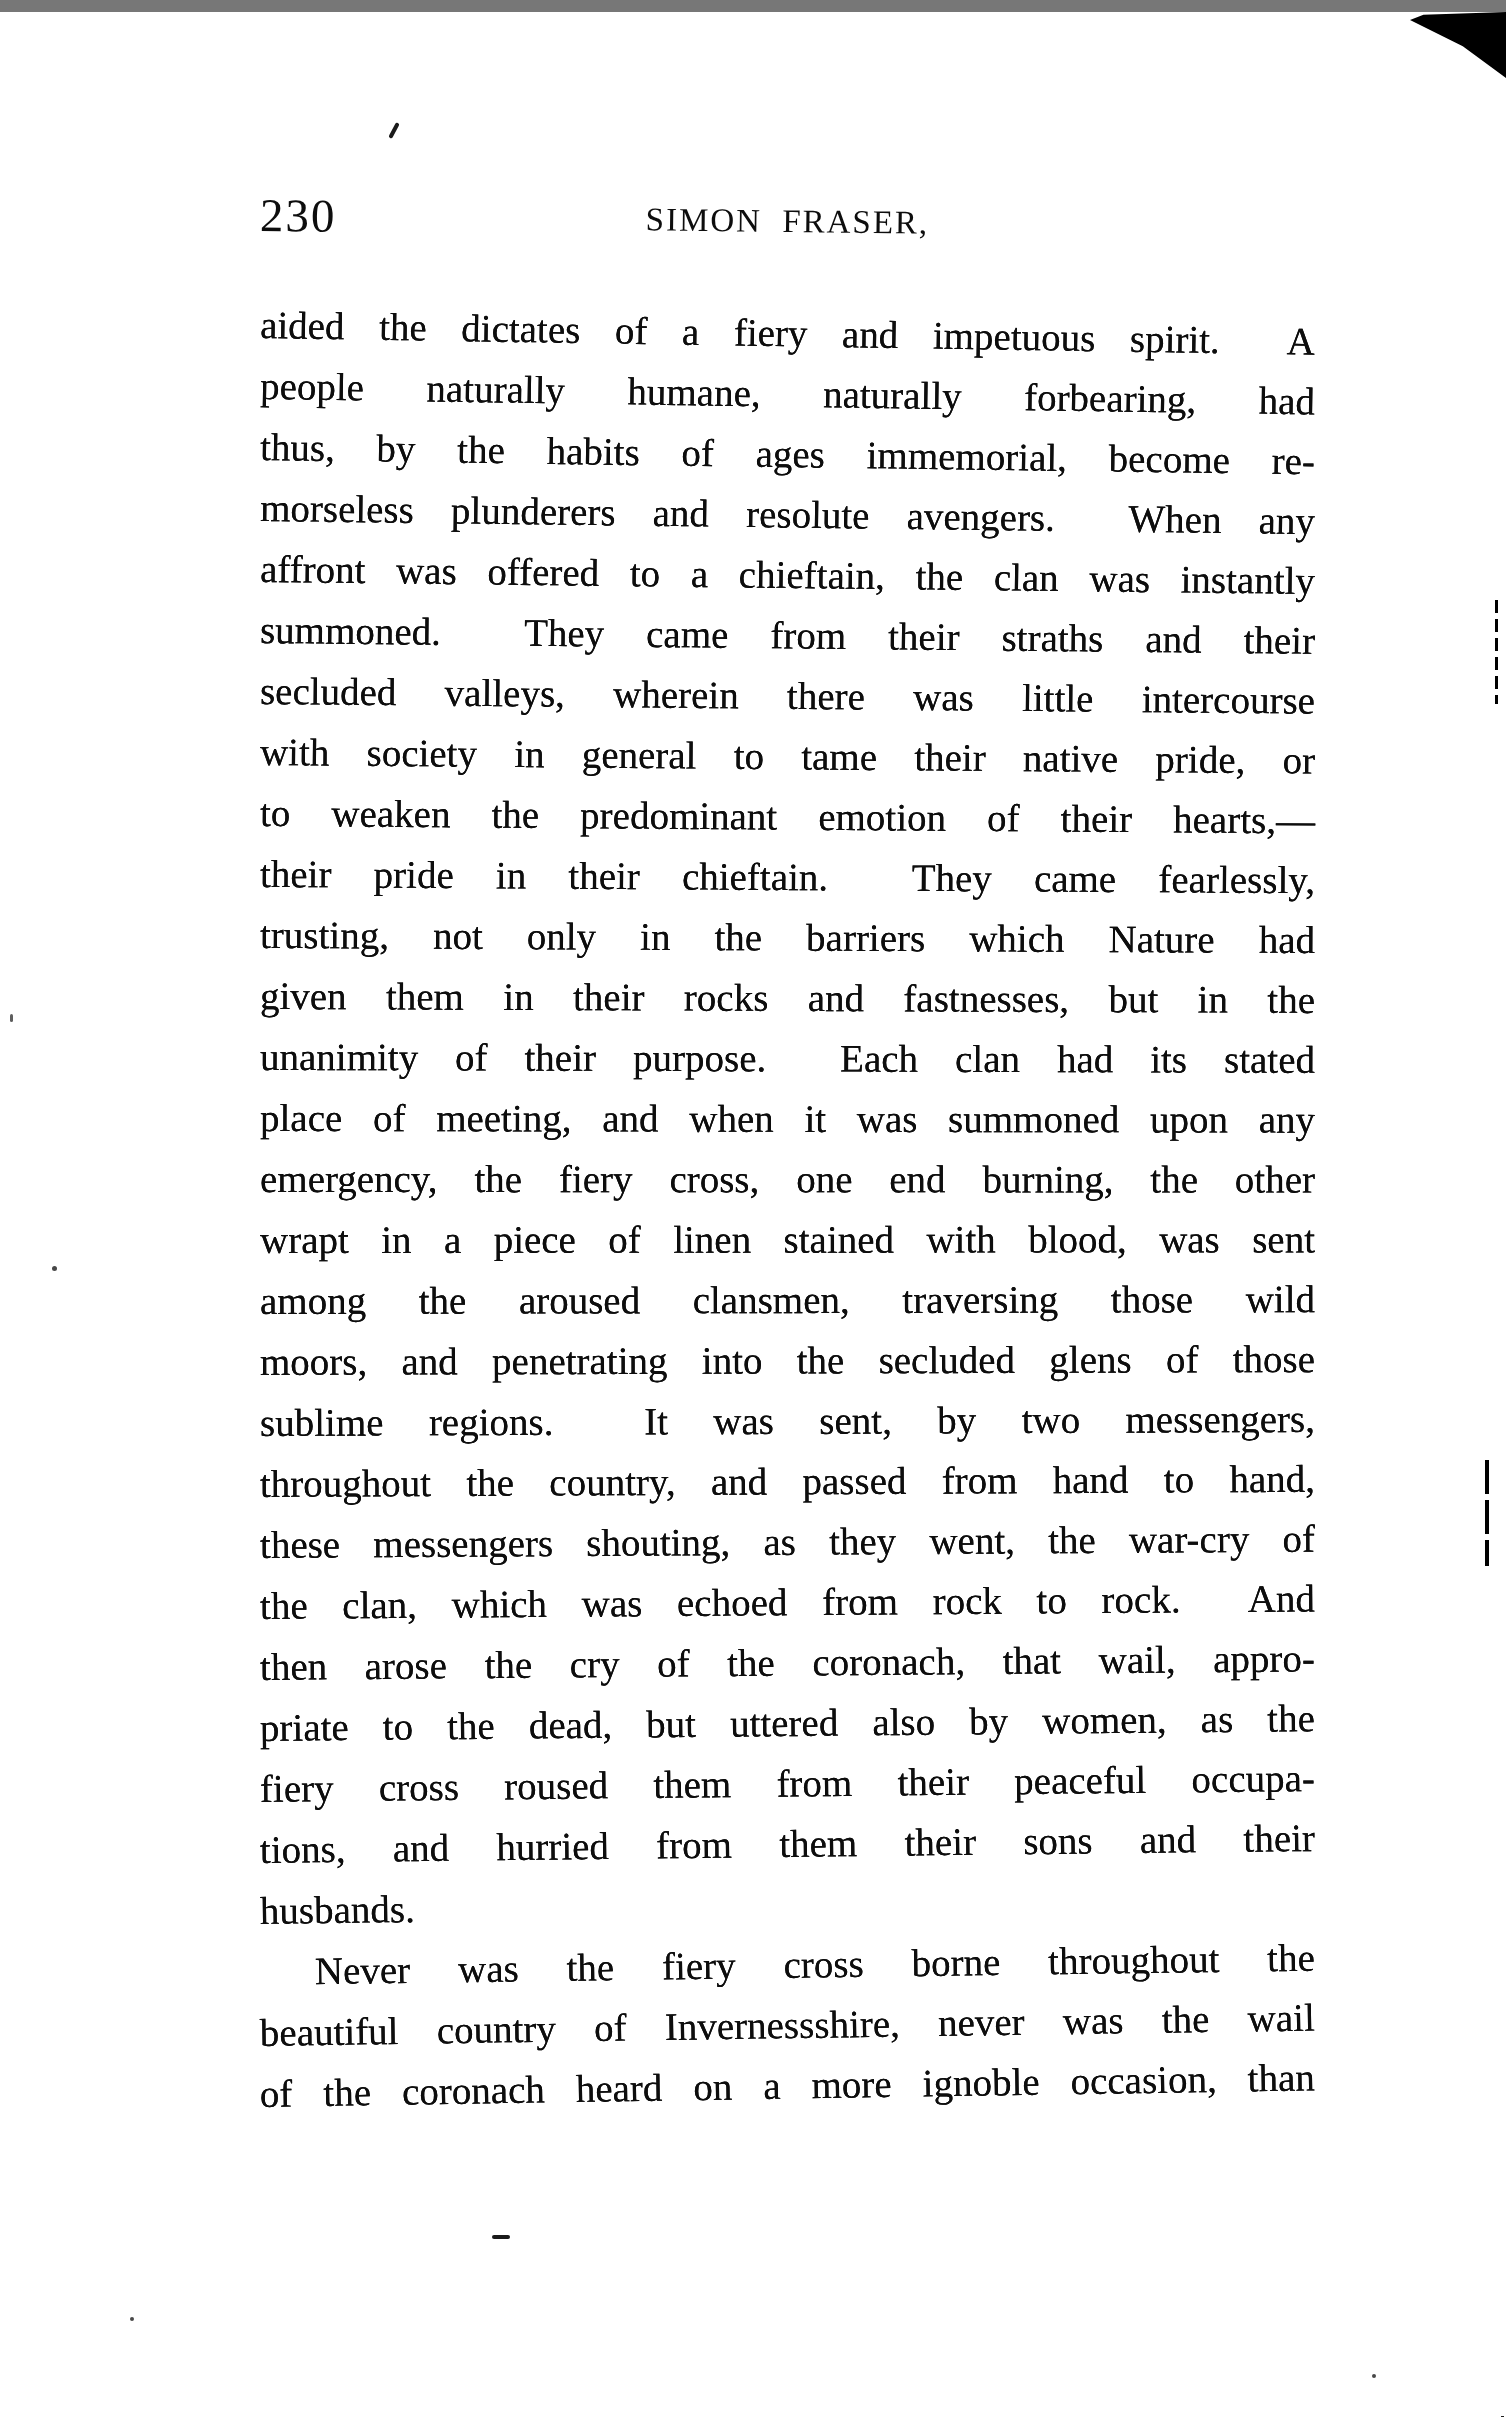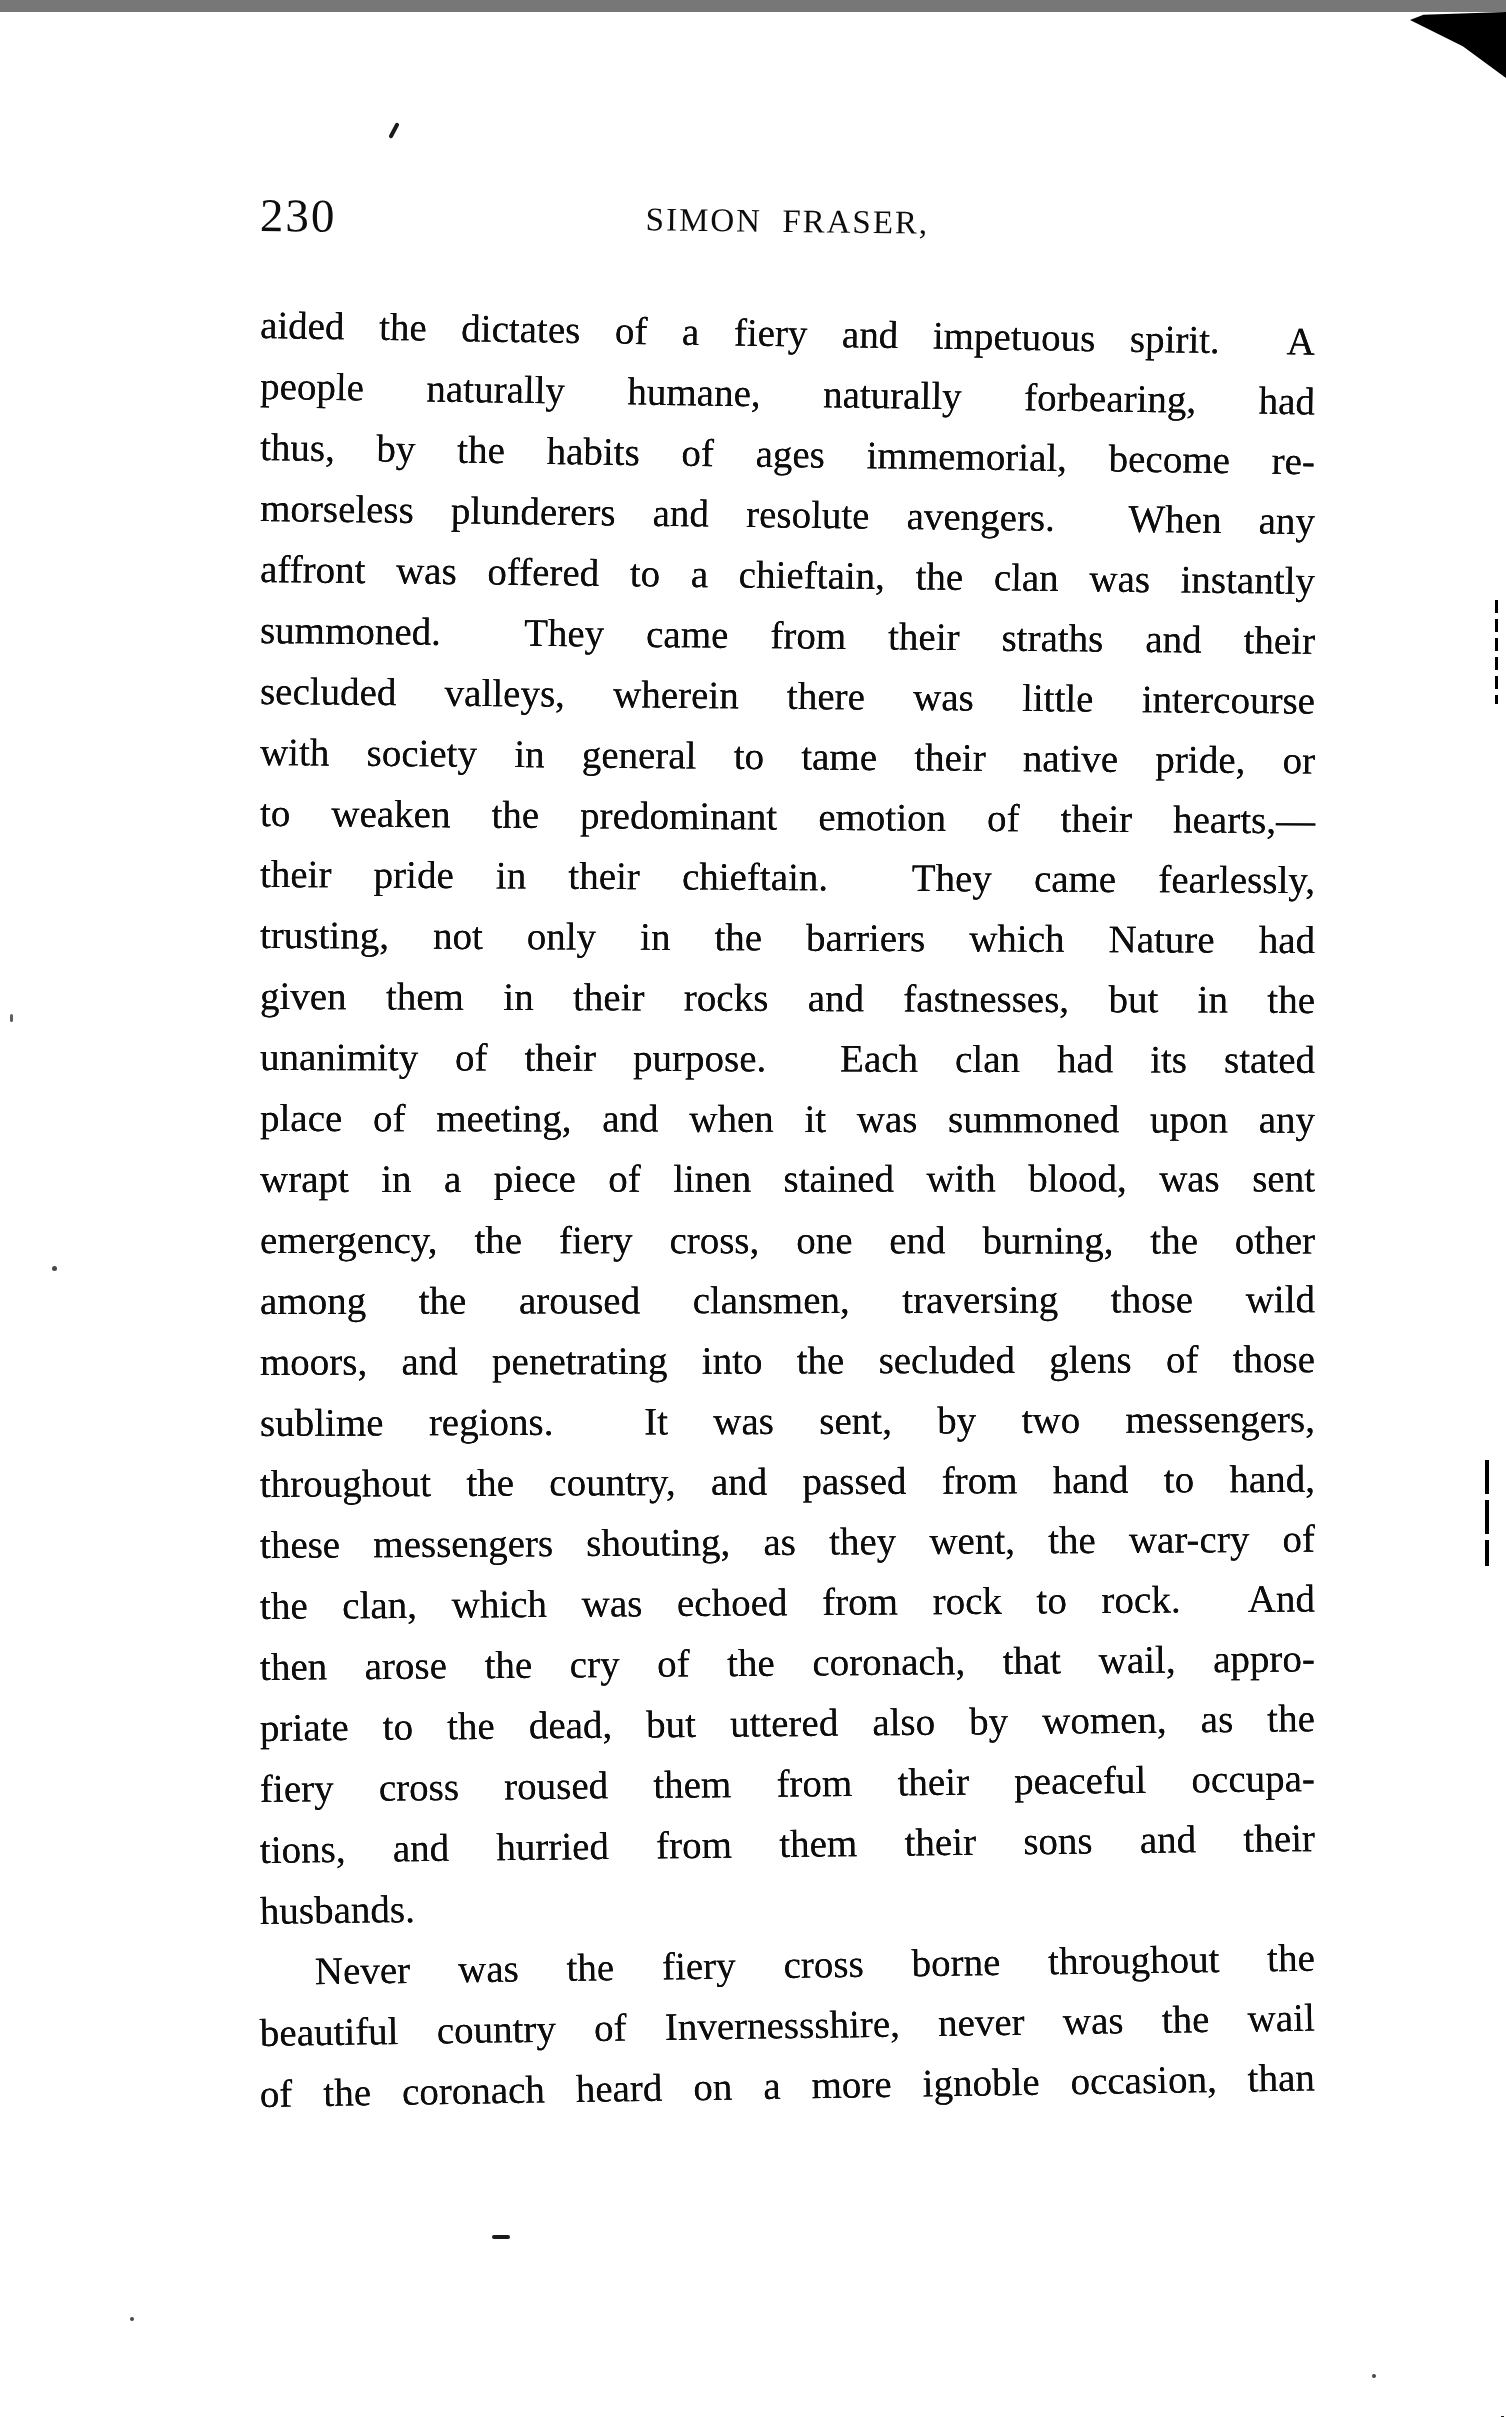--- a/index.html
+++ b/index.html
@@ -101,22 +101,22 @@
       <div class="line just" style="transform: rotate(0.652deg);">affront was offered to a chieftain, the clan was instantly</div>
       <div class="line just" style="transform: rotate(0.59deg);">summoned.&nbsp; They came from their straths and their</div>
       <div class="line just" style="transform: rotate(0.528deg);">secluded valleys, wherein there was little intercourse</div>
       <div class="line just" style="transform: rotate(0.466deg);">with society in general to tame their native pride, or</div>
       <div class="line just" style="transform: rotate(0.403deg);">to weaken the predominant emotion of their hearts,—</div>
       <div class="line just" style="transform: rotate(0.341deg);">their pride in their chieftain.&nbsp; They came fearlessly,</div>
       <div class="line just" style="transform: rotate(0.279deg);">trusting, not only in the barriers which Nature had</div>
       <div class="line just" style="transform: rotate(0.217deg);">given them in their rocks and fastnesses, but in the</div>
       <div class="line just" style="transform: rotate(0.155deg);">unanimity of their purpose.&nbsp; Each clan had its stated</div>
       <div class="line just" style="transform: rotate(0.093deg);">place of meeting, and when it was summoned upon any</div>
+      <div class="line just" style="transform: rotate(0.031deg);">emergency, the fiery cross, one end burning, the other</div>
       <div class="line just" style="transform: rotate(-0.031deg);">wrapt in a piece of linen stained with blood, was sent</div>
-      <div class="line just" style="transform: rotate(0.031deg);">emergency, the fiery cross, one end burning, the other</div>
       <div class="line just" style="transform: rotate(-0.093deg);">among the aroused clansmen, traversing those wild</div>
       <div class="line just" style="transform: rotate(-0.155deg);">moors, and penetrating into the secluded glens of those</div>
       <div class="line just" style="transform: rotate(-0.217deg);">sublime regions.&nbsp; It was sent, by two messengers,</div>
       <div class="line just" style="transform: rotate(-0.279deg);">throughout the country, and passed from hand to hand,</div>
       <div class="line just" style="transform: rotate(-0.341deg);">these messengers shouting, as they went, the war-cry of</div>
       <div class="line just" style="transform: rotate(-0.403deg);">the clan, which was echoed from rock to rock.&nbsp; And</div>
       <div class="line just" style="transform: rotate(-0.466deg);">then arose the cry of the coronach, that wail, appro-</div>
       <div class="line just" style="transform: rotate(-0.528deg);">priate to the dead, but uttered also by women, as the</div>
       <div class="line just" style="transform: rotate(-0.59deg);">fiery cross roused them from their peaceful occupa-</div>
       <div class="line just" style="transform: rotate(-0.652deg);">tions, and hurried from them their sons and their</div>

